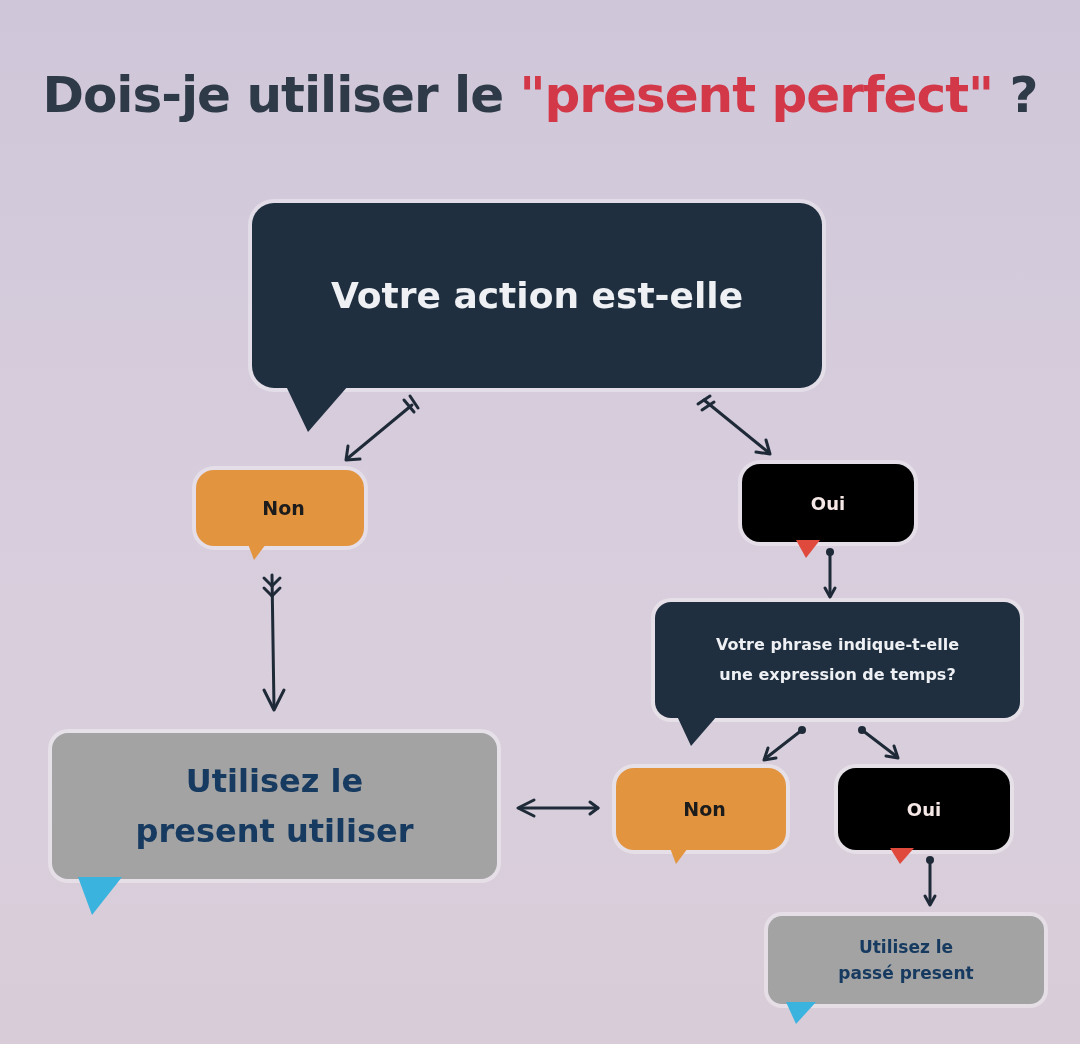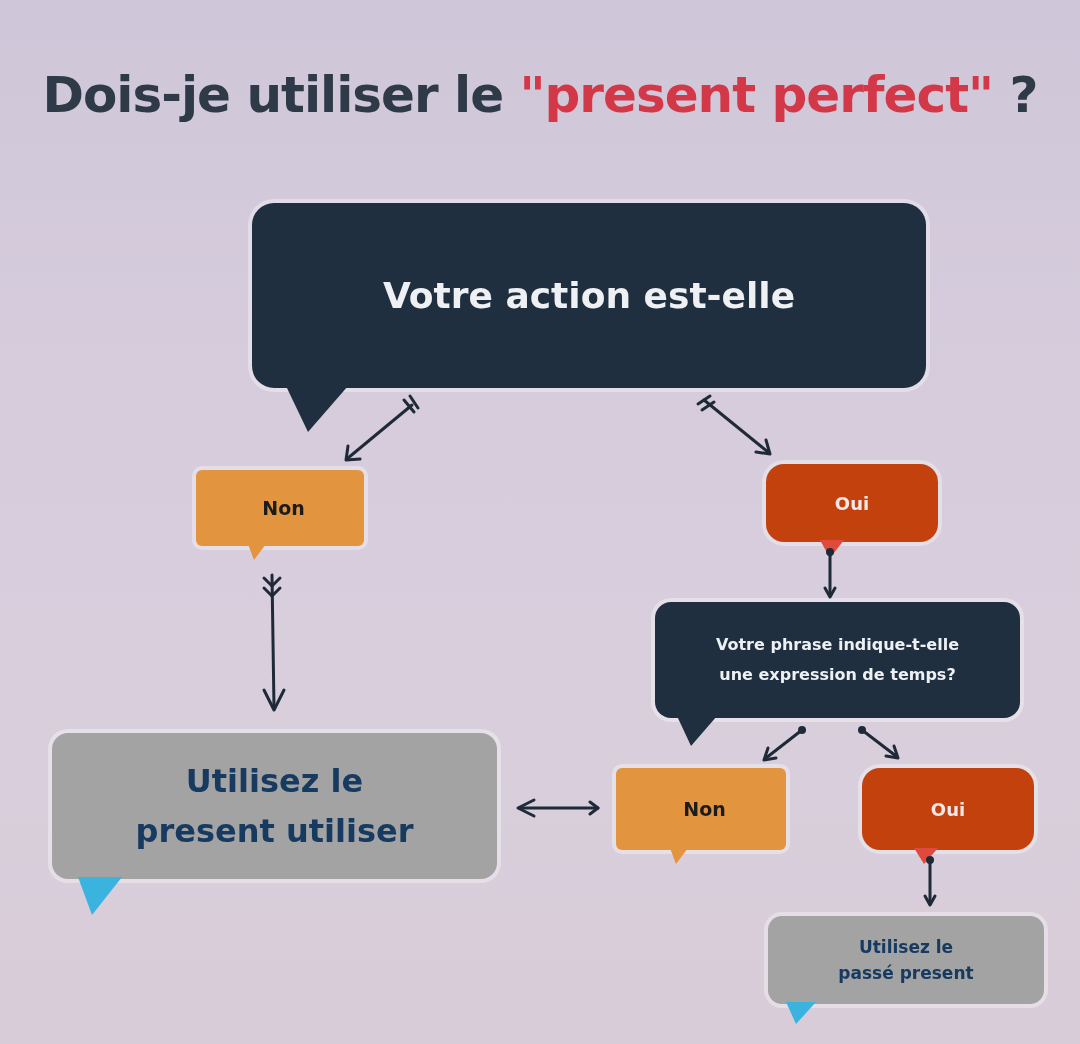--- a/index.html
+++ b/index.html
@@ -14,33 +14,33 @@
     letter-spacing: -1px; white-space: nowrap;
   }
   .title .accent { color: #d33848; }
   .bubble {
     position: absolute; display: flex; align-items: center; justify-content: center;
     text-align: center; font-weight: bold; box-sizing: border-box;
     box-shadow: 0 0 0 4px rgba(255,255,255,0.35);
   }
   .bubble .tail { position: absolute; width: 0; height: 0; }
   .dark { background: #1f2f3f; color: #eef0f4; border-radius: 22px; }
-  .orange { background: #e2943f; color: #1c1c1c; border-radius: 6px; padding-left: 7px; }
-  .red { background: #c2410c; color: #f6e8e6; border-radius: 18px; margin-left: 24px; }
+  .orange { background: #e2943f; color: #1c1c1c; border-radius: 18px; padding-left: 7px; }
+  .red { background: #000000; color: #f6e8e6; border-radius: 18px; }
   .blue { background: #a3a3a3; color: #173a60; border-radius: 18px; }
   svg.arrows { position: absolute; left: 0; top: 0; }
 </style>
 </head>
 <body>
 
 <div class="title">
   <span>Dois-je utiliser le </span><span class="accent">"present perfect"</span><span> ?</span>
 </div>
 
-<div class="bubble dark" style="left:252px; top:203px; width:674px; height:185px; font-size:36px; line-height:52px; flex-direction:column;">
+<div class="bubble dark" style="left:252px; top:203px; width:570px; height:185px; font-size:36px; line-height:52px; flex-direction:column;">
   <span>Votre action est-elle</span>
   <div class="tail" style="left:34px; bottom:-44px; border-left:22px solid transparent; border-right:40px solid transparent; border-top:46px solid #1f2f3f;"></div>
 </div>
 
 <div class="bubble orange" style="left:196px; top:470px; width:168px; height:76px; font-size:19px;">
   <span>Non</span>
   <div class="tail" style="left:52px; bottom:-14px; border-left:6px solid transparent; border-right:12px solid transparent; border-top:16px solid #e2943f;"></div>
 </div>
 
 <div class="bubble red" style="left:742px; top:464px; width:172px; height:78px; font-size:18px;">

